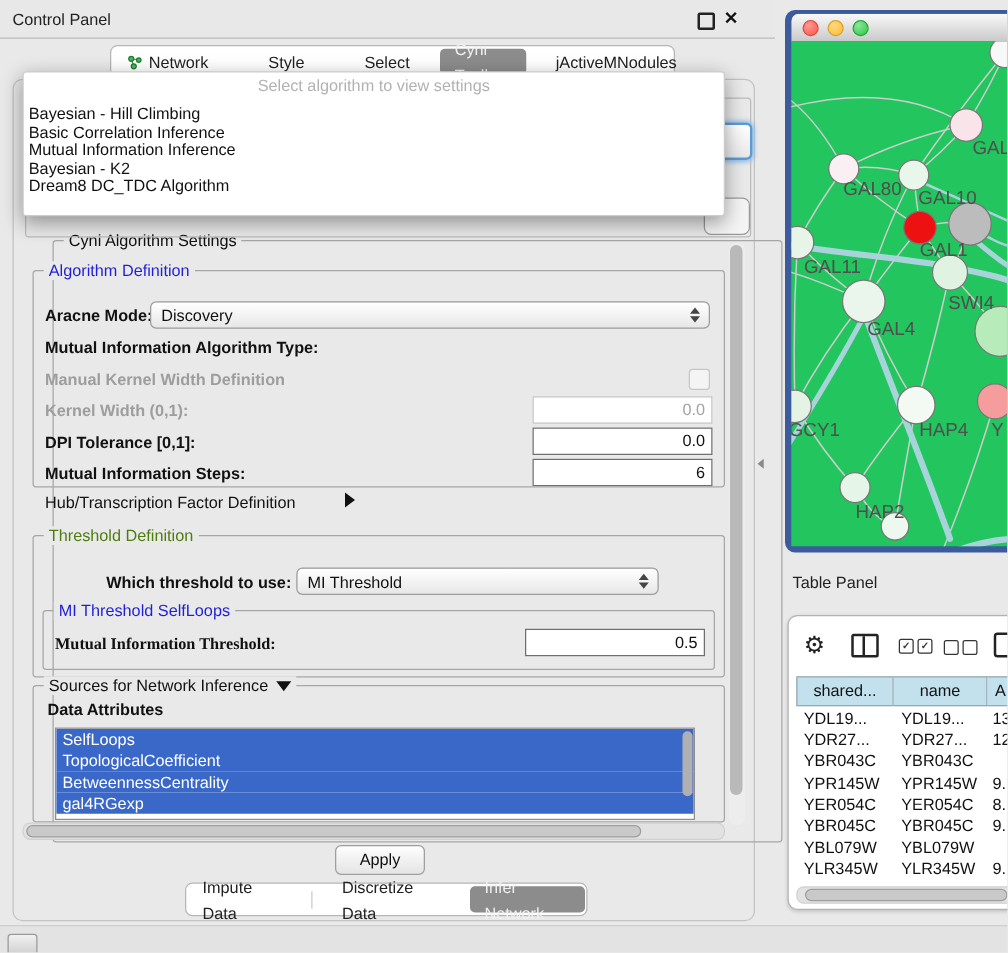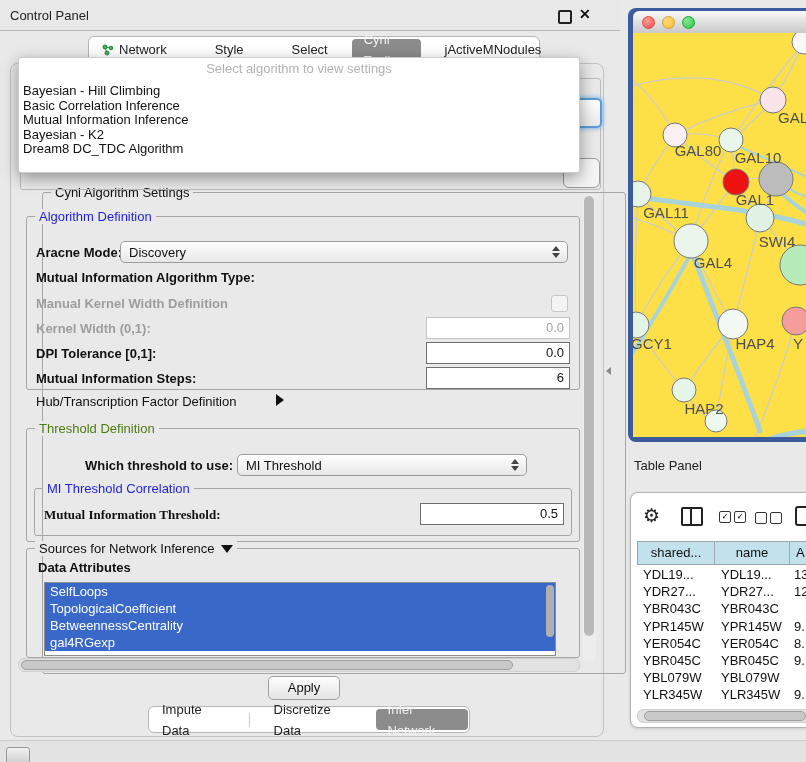--- a/index.html
+++ b/index.html
@@ -46,21 +46,21 @@
   .attr-item{height:17px;line-height:17px;background:#3a68c8;color:#fff;font-size:13px;padding-left:5px;}
   #attr-list{left:44px;top:582px;width:510px;height:72px;background:#fff;border:1px solid #8e8e8e;overflow:hidden;}
   .vthumb{background:#b9b9b9;border-radius:5px;}
   .htrack{background:#e2e2e2;border-radius:6px;border:1px solid #d0d0d0;}
   .hthumb{background:#c9c9c9;border:1px solid #9e9e9e;border-radius:5px;}
   .btn{background:linear-gradient(#fefefe,#e4e4e4);border:1px solid #9f9f9f;border-radius:5px;font-size:13px;color:#111;text-align:center;line-height:21px;}
   
   #net-window{left:628px;top:8px;width:178px;height:434px;background:#3b5b9d;border-radius:8px 0 0 8px;}
   #net-titlebar{position:absolute;left:5px;top:3px;right:0;height:22px;background:linear-gradient(#f9f9f9,#c9c9c9);border-radius:6px 0 0 0;border-bottom:1px solid #9a9a9a;}
   .tl{position:absolute;top:4.5px;width:13px;height:13px;border-radius:50%;box-sizing:border-box;}
-  #net-canvas{position:absolute;left:5px;top:25px;right:0;bottom:5px;background:#fde047;overflow:hidden;}
+  #net-canvas{position:absolute;left:5px;top:25px;right:0;bottom:5px;background:#22c55e;overflow:hidden;}
   .netlabel{font-size:15px;fill:#4f4f4f;}
   #table-panel-label{left:634px;top:458px;font-size:13px;color:#222;}
   #table-window{left:630px;top:492px;width:220px;height:234px;background:#fff;border:1px solid #b2b2b2;border-radius:8px;box-shadow:0 1px 3px rgba(0,0,0,.15);}
   .ticon{position:absolute;color:#222;}
   .sqpair{display:flex;gap:3px;}
   .sq{width:10px;height:10px;border:1.5px solid #333;border-radius:2px;font-size:8px;line-height:10px;text-align:center;color:#333;font-weight:bold;}
   .thead{position:absolute;left:6px;top:48px;display:flex;height:24px;}
   .hcell{background:#c3e1ed;border:1px solid #9aa7ad;border-left:none;box-sizing:border-box;font-size:13px;color:#111;text-align:center;line-height:22px;overflow:hidden;}
   .hcell:first-child{border-left:1px solid #9aa7ad;}
   #tbody{position:absolute;left:6px;top:73px;width:230px;height:141px;overflow:hidden;}
@@ -167,21 +167,21 @@
   </div>
   <div class="lbl b" style="left:85px;top:458px;">Which threshold to use:</div>
   <div class="combo" style="left:237px;top:454px;width:290px;">
     <span class="ct">MI Threshold</span>
     <span class="ca">
         <span class="tri-up"></span>
         <span class="tri-dn"></span>
       </span>
   </div>
   <div class="abs groupbox" style="left:34px;top:488px;width:536px;height:46px;">
-    <span class="gtitle blue">MI Threshold Correlation</span>
+    <span class="gtitle blue">MI Threshold SelfLoops</span>
   </div>
   <div class="lbl b" style="left:44px;top:507px;font-family:Liberation Serif, serif;">Mutual Information Threshold:</div>
   <div class="tfield" style="left:420px;top:503px;width:132px;">0.5</div>
 
   <div class="abs groupbox" style="left:26px;top:548px;width:552px;height:108px;">
     <span class="gtitle" style="display:flex;align-items:center;gap:6px;">
       <span>Sources for Network Inference</span>
       <span class="collapse-arrow"></span>
     </span>
   </div>

